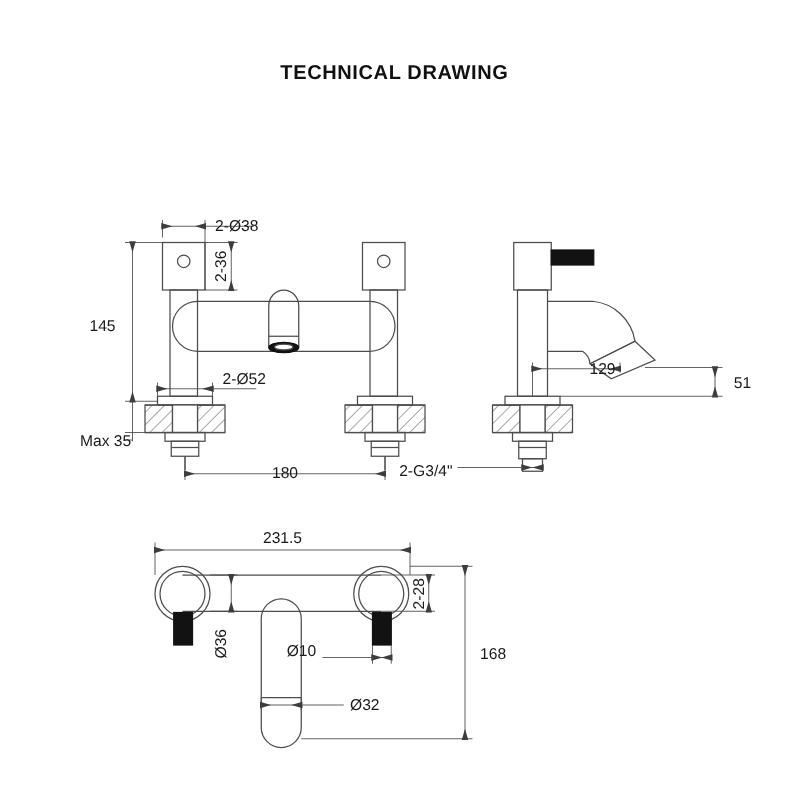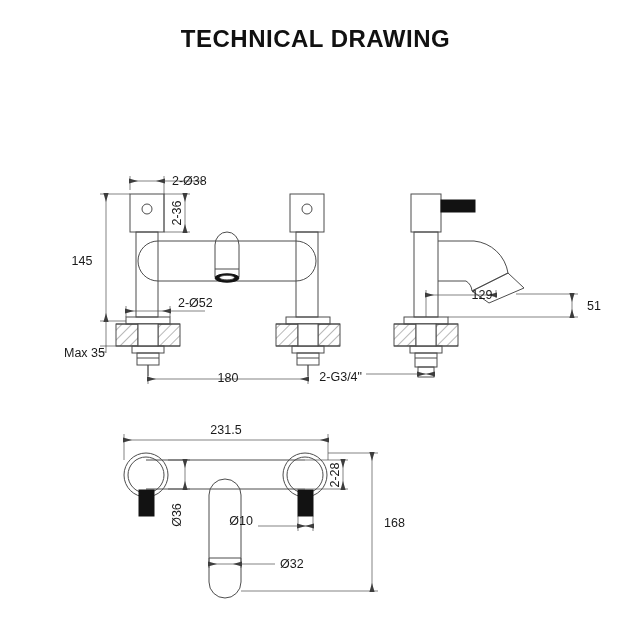--- a/index.html
+++ b/index.html
@@ -13,26 +13,26 @@
   }
   #page {
     position: relative;
     width: 631px;
     height: 631px;
     background: #ffffff;
     overflow: hidden;
   }
   #title {
     position: absolute;
-    top: 25px;
+    top: 50px;
     left: 0;
     width: 631px;
     text-align: center;
     font-family: "Liberation Sans", sans-serif;
-    font-size: 24px;
+    font-size: 16px;
     font-weight: bold;
     letter-spacing: 0.5px;
     color: #111111;
     user-select: none;
   }
   #drawing {
     position: absolute;
     top: 0;
     left: 0;
   }

